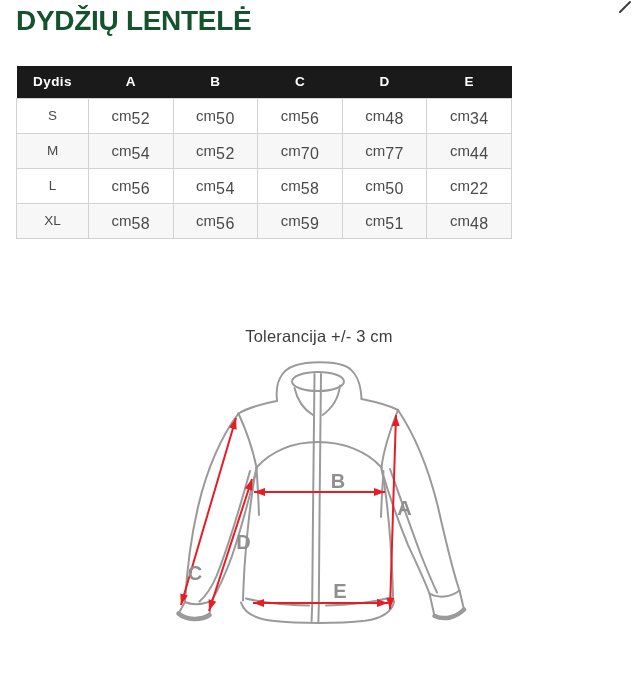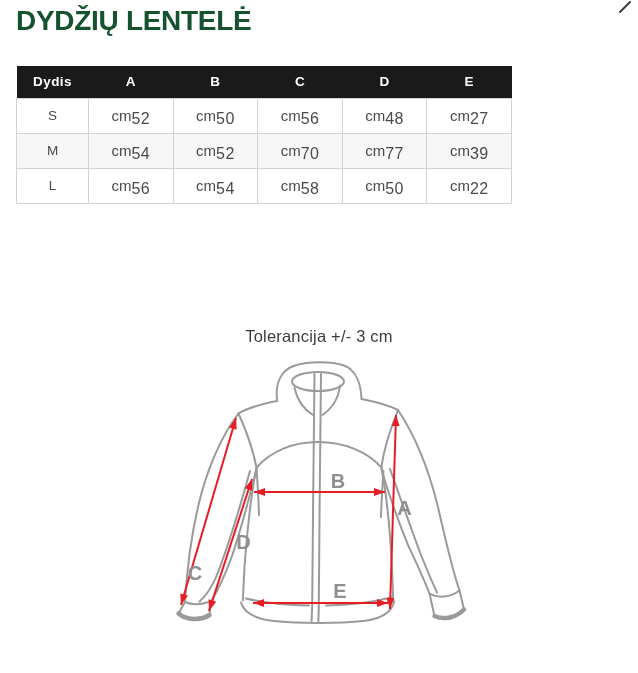--- a/index.html
+++ b/index.html
@@ -67,37 +67,45 @@
           <th>E</th>
         </tr>
     </thead>
     <tbody>
         <tr>
           <td>S</td>
           <td><span class="unit">cm</span><span class="num">52</span></td>
           <td><span class="unit">cm</span><span class="num">50</span></td>
           <td><span class="unit">cm</span><span class="num">56</span></td>
           <td><span class="unit">cm</span><span class="num">48</span></td>
-          <td><span class="unit">cm</span><span class="num">27</span></td>
+          <td><span class="unit">cm</span><span class="num">34</span></td>
         </tr>
         <tr class="alt">
           <td>M</td>
           <td><span class="unit">cm</span><span class="num">54</span></td>
           <td><span class="unit">cm</span><span class="num">52</span></td>
           <td><span class="unit">cm</span><span class="num">70</span></td>
           <td><span class="unit">cm</span><span class="num">77</span></td>
-          <td><span class="unit">cm</span><span class="num">39</span></td>
+          <td><span class="unit">cm</span><span class="num">44</span></td>
         </tr>
         <tr>
           <td>L</td>
           <td><span class="unit">cm</span><span class="num">56</span></td>
           <td><span class="unit">cm</span><span class="num">54</span></td>
           <td><span class="unit">cm</span><span class="num">58</span></td>
           <td><span class="unit">cm</span><span class="num">50</span></td>
           <td><span class="unit">cm</span><span class="num">22</span></td>
+        </tr>
+        <tr class="alt">
+          <td>XL</td>
+          <td><span class="unit">cm</span><span class="num">58</span></td>
+          <td><span class="unit">cm</span><span class="num">56</span></td>
+          <td><span class="unit">cm</span><span class="num">59</span></td>
+          <td><span class="unit">cm</span><span class="num">51</span></td>
+          <td><span class="unit">cm</span><span class="num">48</span></td>
         </tr>
       </tbody>
   </table>
 </div>
 
 <div class="tolerance-note">Tolerancija +/- 3 cm</div>
 
 <svg class="diagram" viewBox="0 0 638 318">
   <g>
 

